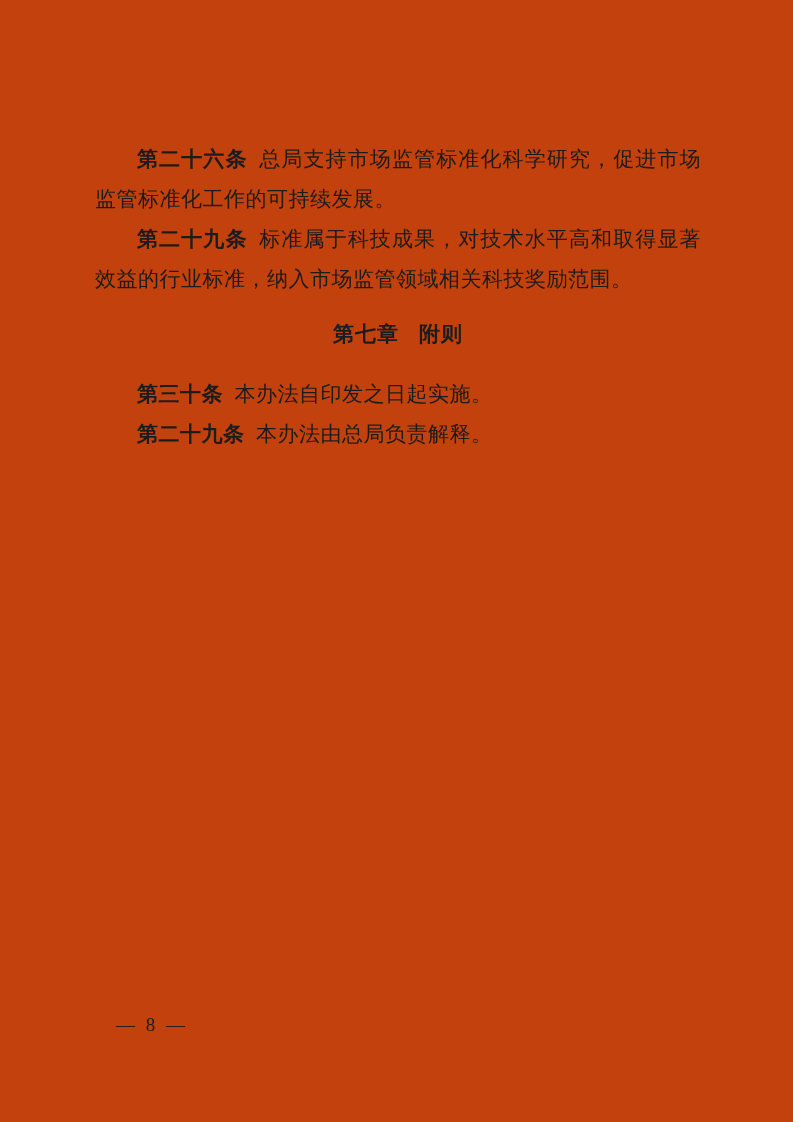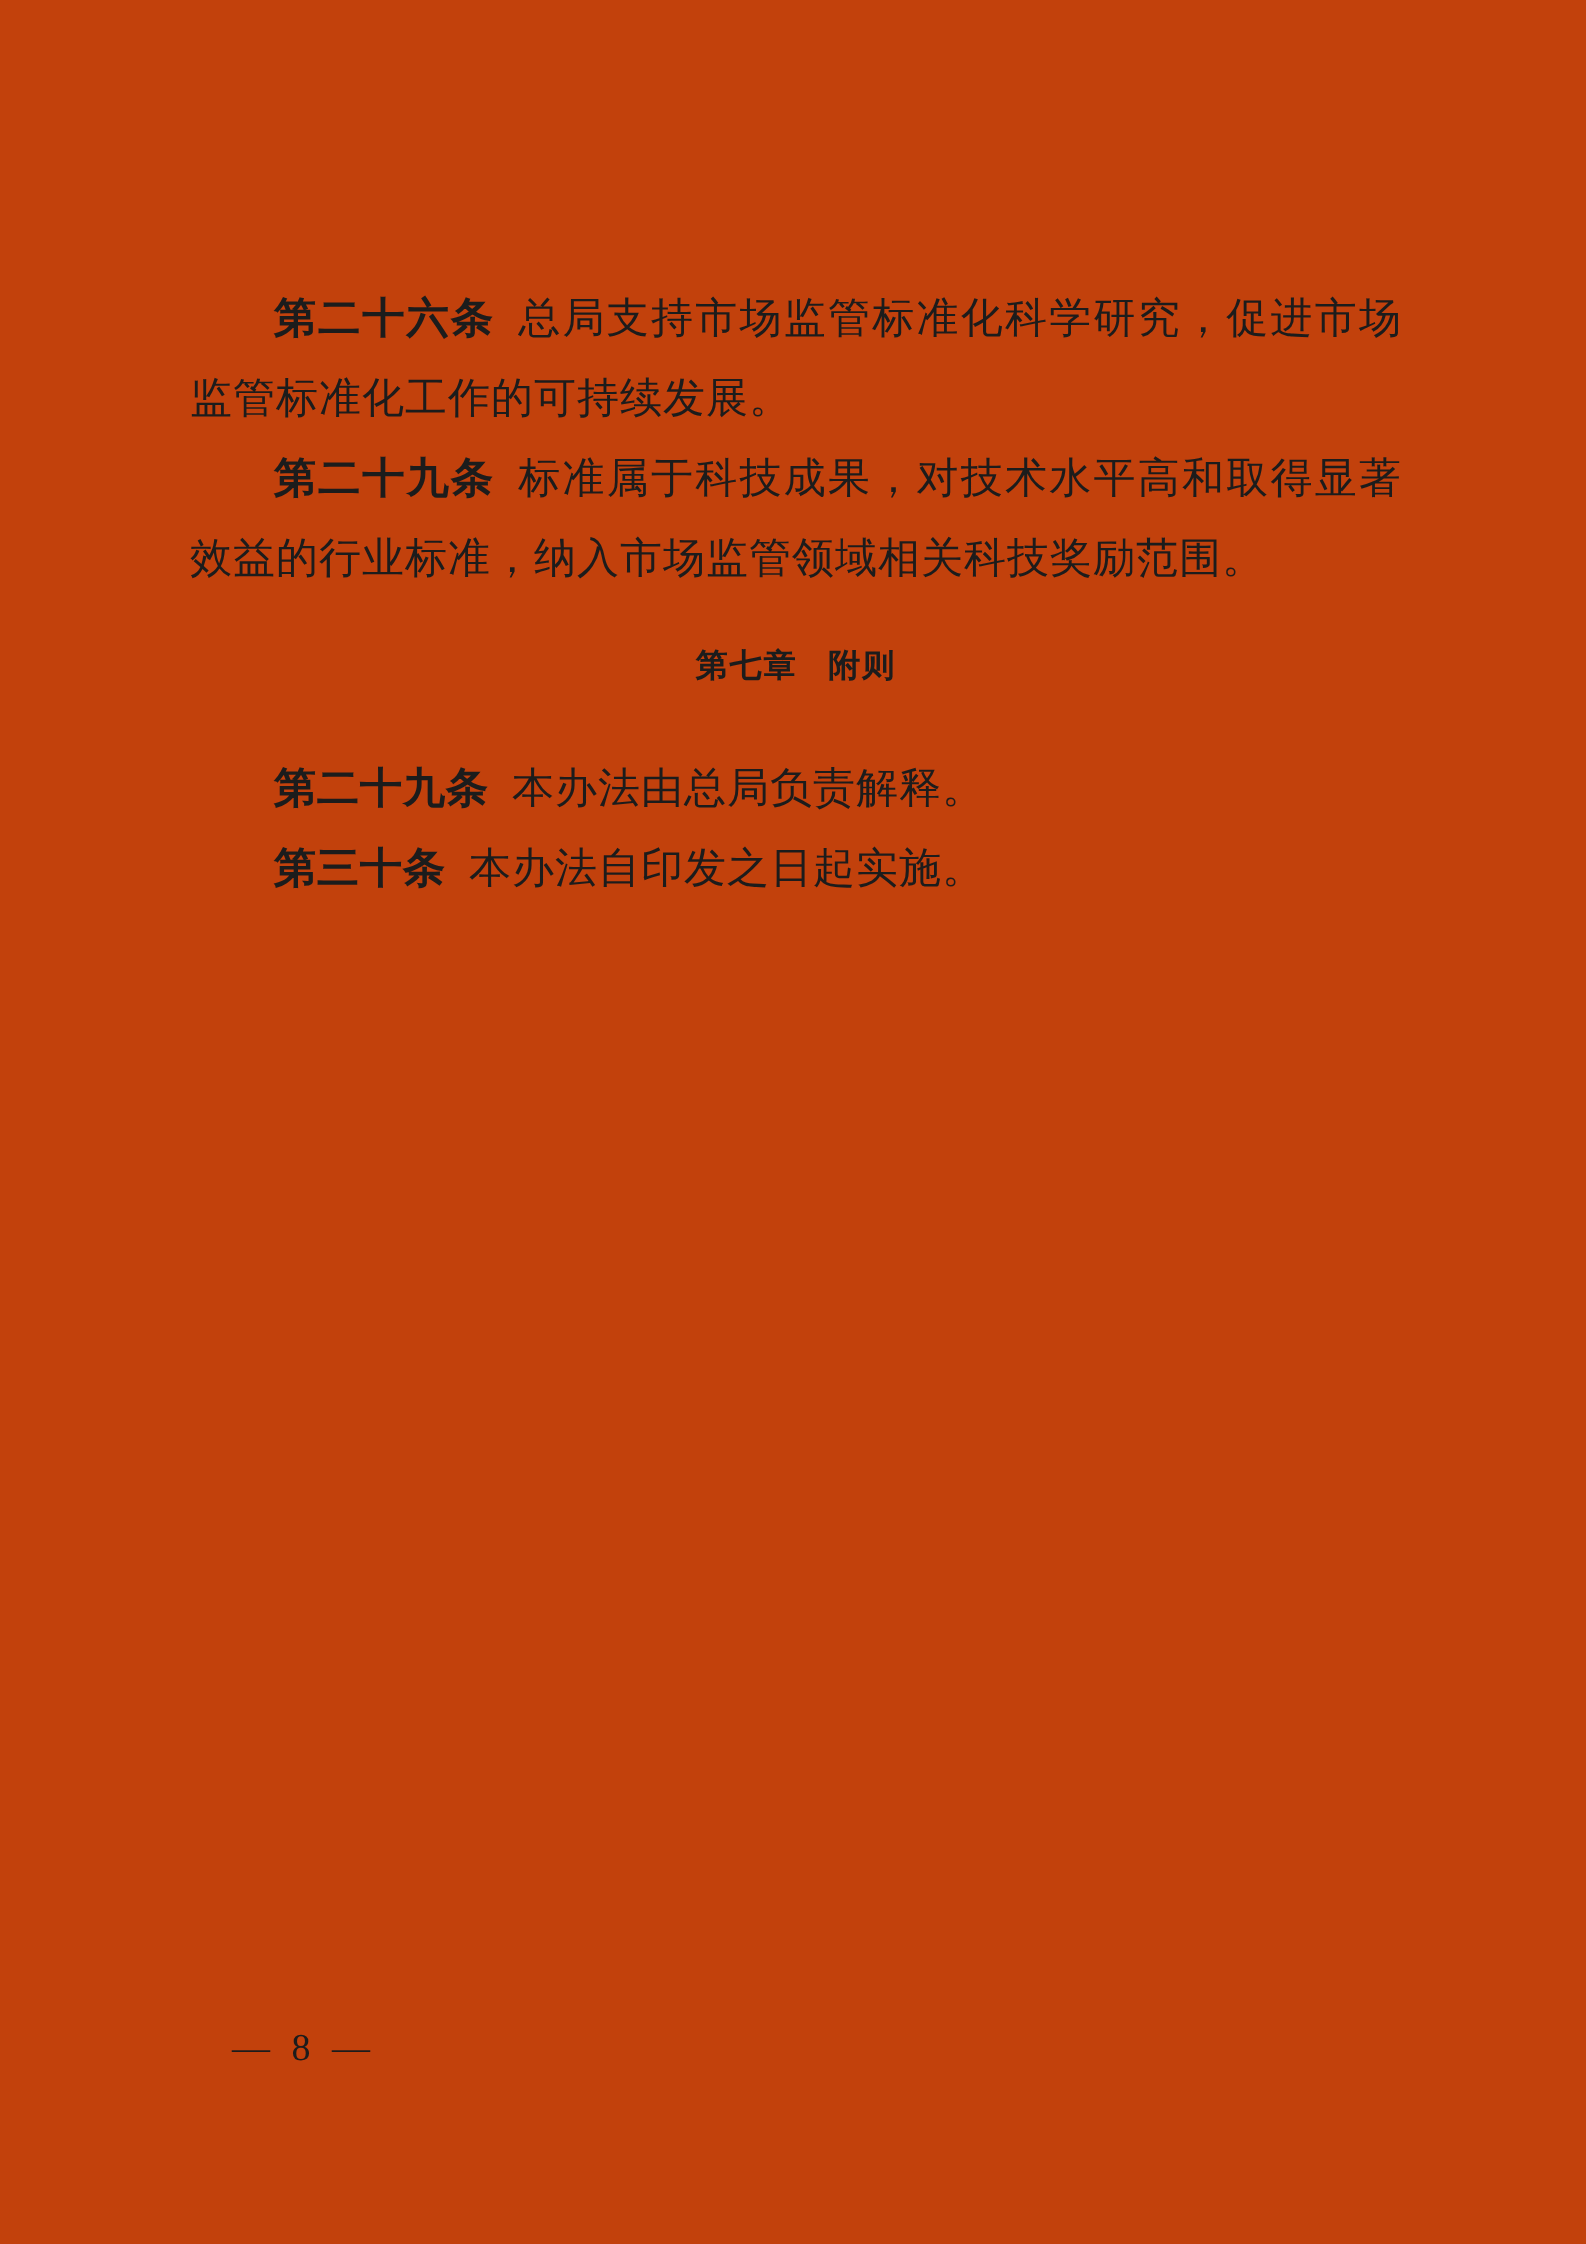--- a/index.html
+++ b/index.html
@@ -30,21 +30,21 @@
     text-justify: inter-character;
     text-indent: 2em;
     letter-spacing: 0.5px;
   }
   .article .term {
     font-weight: bold;
     margin-right: 0.55em;
   }
   .chapter {
     margin: 15px 0 20px 0;
-    font-size: 16px;
+    font-size: 21px;
     line-height: 40px;
     font-weight: bold;
     text-align: center;
     text-indent: 0;
     letter-spacing: 1px;
   }
   .chapter .chapter-title {
     margin-left: 0.95em;
   }
   .footer-pagenum {
@@ -64,21 +64,21 @@
 
   <div class="content">
 
     <p class="article"><span class="term">第二十六条</span><span>总局支持市场监管标准化科学研究，促进市场监管标准化工作的可持续发展。</span></p>
 
 
     <p class="article"><span class="term">第二十九条</span><span>标准属于科技成果，对技术水平高和取得显著效益的行业标准，纳入市场监管领域相关科技奖励范围。</span></p>
 
     <h2 class="chapter"><span>第七章</span><span class="chapter-title">附则</span></h2>
 
+    <p class="article"><span class="term">第三十条</span><span>本办法自印发之日起实施。</span></p>
+
     <p class="article"><span class="term">第二十九条</span><span>本办法由总局负责解释。</span></p>
-
-    <p class="article"><span class="term">第三十条</span><span>本办法自印发之日起实施。</span></p>
 
   </div>
 
   <div class="footer-pagenum">— 8 —</div>
 
 </div>
 
 </body></html>

